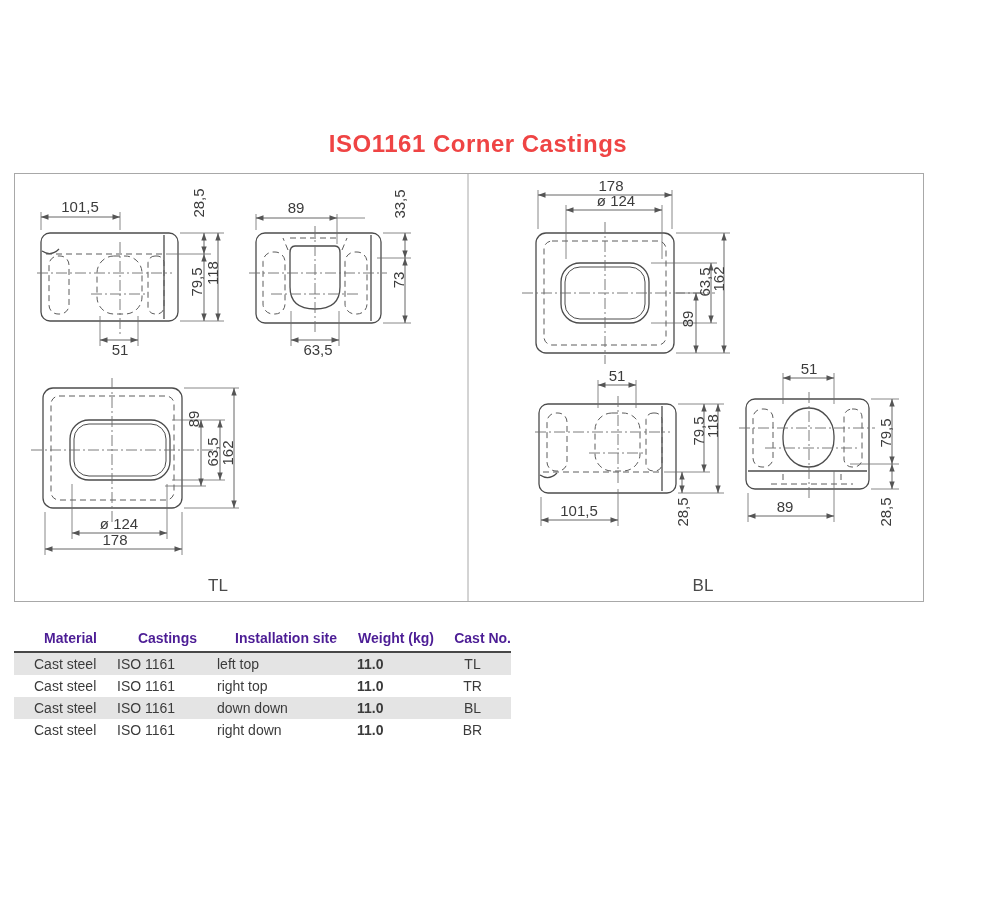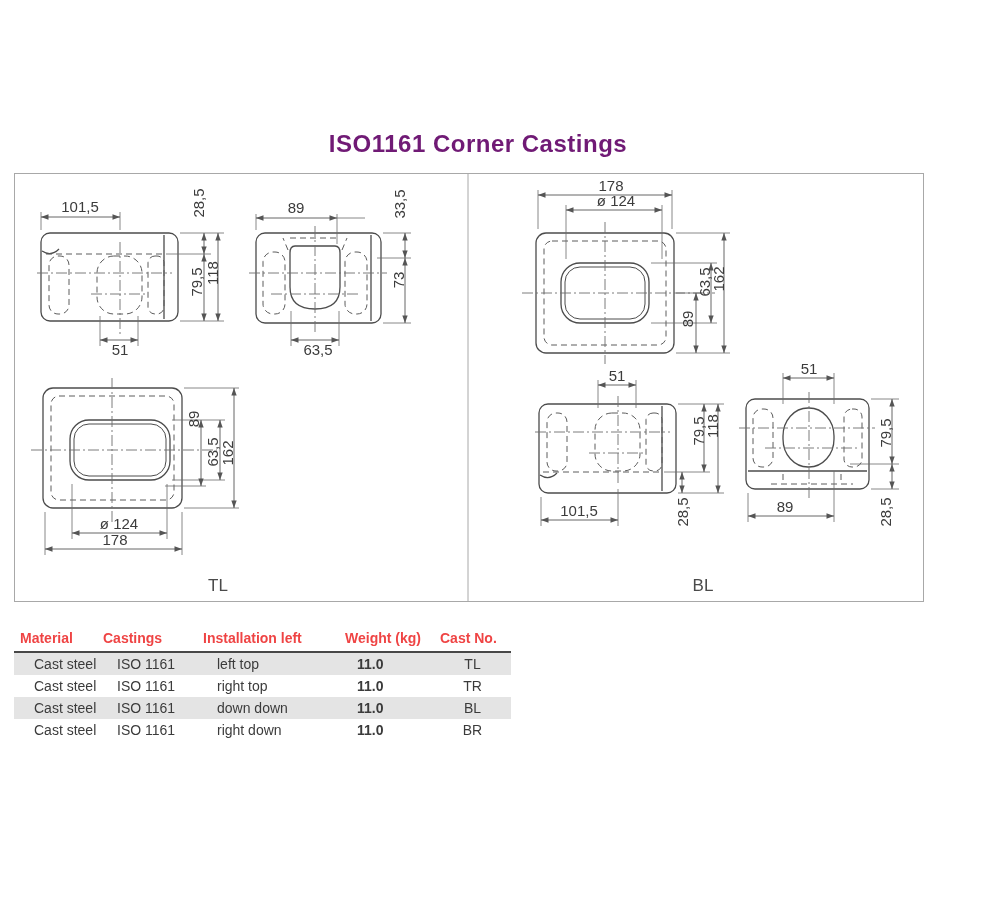--- a/index.html
+++ b/index.html
@@ -1,34 +1,34 @@
 <!DOCTYPE html>
 <html><head>
 <meta charset="utf-8">
 <style>
   html,body{margin:0;padding:0;background:#fff;}
   body{width:1000px;height:900px;position:relative;font-family:"Liberation Sans",sans-serif;overflow:hidden;}
-  .title{position:absolute;left:0;top:130px;width:956px;text-align:center;font-size:24px;font-weight:bold;color:#701a75;letter-spacing:.5px;}
+  .title{position:absolute;left:0;top:130px;width:956px;text-align:center;font-size:24px;font-weight:bold;color:#ef4444;letter-spacing:.5px;}
   .panel{position:absolute;left:14px;top:173px;width:908px;height:427px;border:1px solid #a8a8a8;background:#fff;}
   .panel svg{position:absolute;left:0;top:0;}
   
   .ol{fill:none;stroke:#4c4c4c;stroke-width:1.3;}
   .ol2{fill:none;stroke:#4c4c4c;stroke-width:1;}
   .ds{fill:none;stroke:#5c5c5c;stroke-width:1;stroke-dasharray:6 4;}
   .cl{fill:none;stroke:#6e6e6e;stroke-width:.9;stroke-dasharray:11 3 2 3;}
   .ex{fill:none;stroke:#6a6a6a;stroke-width:.8;}
   .dm{stroke:#555;stroke-width:.9;marker-start:url(#ar);marker-end:url(#ar);}
   .bd{stroke:#a8a8a8;stroke-width:1;}
   text.dt{font:15px "Liberation Sans",sans-serif;fill:#3c3c3c;text-anchor:middle;}
   text.dtv{font:15px "Liberation Sans",sans-serif;fill:#3c3c3c;text-anchor:middle;dominant-baseline:central;}
   text.plabel{font:17px "Liberation Sans",sans-serif;fill:#4a4a4a;text-anchor:middle;}
   
   .tblwrap{position:absolute;left:14px;top:627px;width:497px;}
   table{border-collapse:collapse;width:497px;table-layout:fixed;font-size:14px;}
-  th{font-weight:bold;color:#ef4444;text-align:left;padding:3px 0 5px 6px;border-bottom:2px solid #474747;white-space:nowrap;}
+  th{font-weight:bold;color:#4c1d95;text-align:right;padding:3px 0 5px 6px;border-bottom:2px solid #474747;white-space:nowrap;}
   td{color:#3b3b3b;padding:3px 0 3px 20px;height:16px;white-space:nowrap;}
   tr.shaded{background:#e4e4e4;}
   th.wcol{padding-left:8px;margin-left:44px;} td.wcol{padding-left:20px;font-weight:bold;}
   td.ocol{text-align:center;padding-left:0;}
 </style>
 </head>
 <body>
 
 <div class="title">ISO1161 Corner Castings</div>
 
@@ -171,21 +171,21 @@
       <col style="width:83px">
         <col style="width:100px">
         <col style="width:140px">
         <col style="width:97px">
         <col style="width:77px">
     </colgroup>
     <thead>
       <tr>
         <th>Material</th>
         <th>Castings</th>
-        <th>Installation left</th>
+        <th>Installation site</th>
         <th class="wcol">Weight  (kg)</th>
         <th>Cast No.</th>
       </tr>
     </thead>
     <tbody>
       <tr class="shaded">
         <td>Cast steel</td>
         <td>ISO 1161</td>
         <td>left top</td>
         <td class="wcol">11.0</td>

